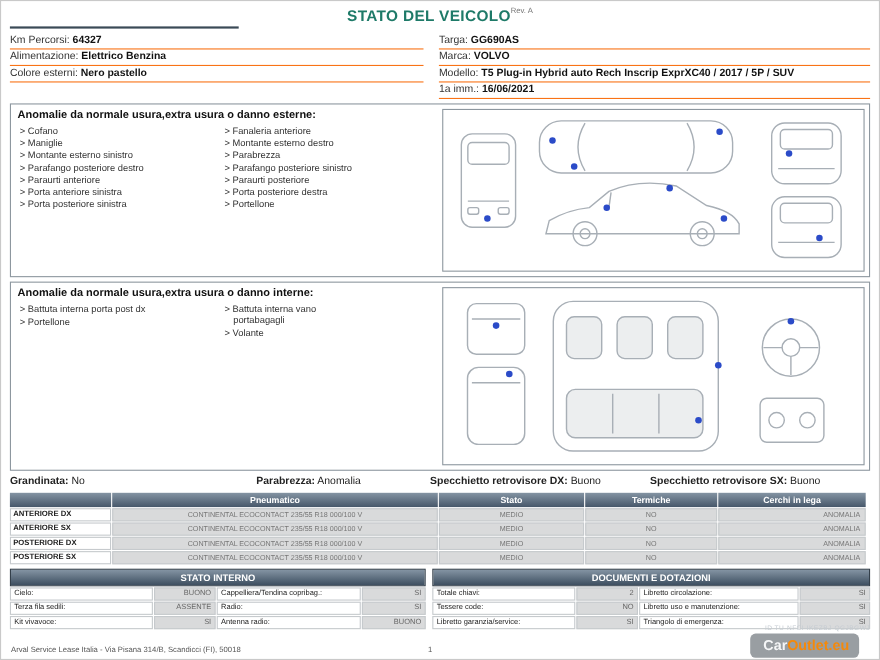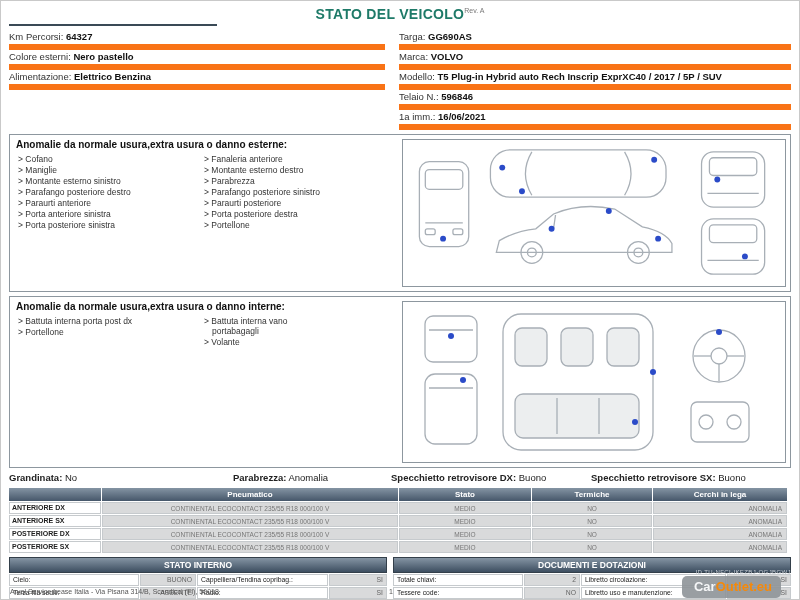--- a/index.html
+++ b/index.html
@@ -8,21 +8,21 @@
   .page { position:absolute; inset:0; background:#fff; border:1px solid #c9c9c9; padding:5px 8px; overflow:hidden; }
 
   .titlebar { display:flex; justify-content:center; align-items:flex-start; }
   .title { font-size:14px; font-weight:bold; color:#1e7a68; letter-spacing:.3px; }
   .rev { font-size:7px; color:#777; padding-top:1px; }
   .title-rule { width:208px; height:2px; background:#3a4a56; margin:2px 0 4px; }
 
   .head { display:flex; gap:14px; }
   .head-col.left { width:376px; }
   .head-col.right { flex:1; }
-  .info-row { border-bottom:6px solid #f97316; font-size:9.5px; line-height:11px; padding:1px 0 2px; }
+  .info-row { border-bottom:1px solid #f97316; font-size:9.5px; line-height:11px; padding:1px 0 2px; }
   .info-row .lbl { color:#333; }
   .info-row .val { font-weight:bold; color:#111; }
 
   .panel { position:relative; border:1px solid #8d979f; margin-top:4px; padding:4px 6px; background:#fff; }
   .panel.external { height:158px; }
   .panel.internal { height:172px; }
   .panel-title { font-size:10px; font-weight:bold; color:#111; }
   .anom-cols { display:flex; width:372px; margin-top:3px; }
   .anom-col { width:50%; }
   .anom-item { font-size:8.5px; line-height:10px; color:#333; padding-left:10px; text-indent:-8px; margin-top:1px; }
@@ -69,44 +69,40 @@
   </div>
   <div class="title-rule"></div>
 
   <div class="head">
     <div class="head-col left">
       <div class="info-row">
         <span class="lbl">Km Percorsi:</span>
         <span class="val">64327</span>
       </div>
       <div class="info-row">
+        <span class="lbl">Alimentazione:</span>
+        <span class="val">Elettrico Benzina</span>
+      </div>
+      <div class="info-row">
         <span class="lbl">Colore esterni:</span>
         <span class="val">Nero pastello</span>
       </div>
-      <div class="info-row">
-        <span class="lbl">Alimentazione:</span>
-        <span class="val">Elettrico Benzina</span>
-      </div>
     </div>
     <div class="head-col right">
       <div class="info-row">
         <span class="lbl">Targa:</span>
         <span class="val">GG690AS</span>
       </div>
       <div class="info-row">
         <span class="lbl">Marca:</span>
         <span class="val">VOLVO</span>
       </div>
       <div class="info-row">
         <span class="lbl">Modello:</span>
         <span class="val">T5 Plug-in Hybrid auto Rech Inscrip ExprXC40 / 2017 / 5P / SUV</span>
-      </div>
-      <div class="info-row">
-        <span class="lbl">Telaio N.:</span>
-        <span class="val">596846</span>
       </div>
       <div class="info-row">
         <span class="lbl">1a imm.:</span>
         <span class="val">16/06/2021</span>
       </div>
     </div>
   </div>
 
   <section class="panel external">
     <div class="panel-title">Anomalie da normale usura,extra usura o danno esterne:</div>

